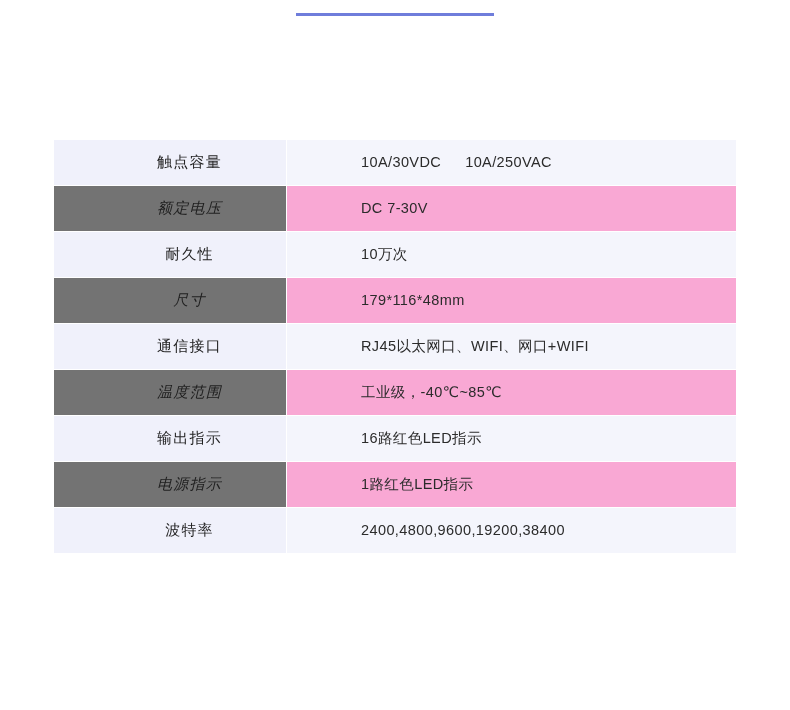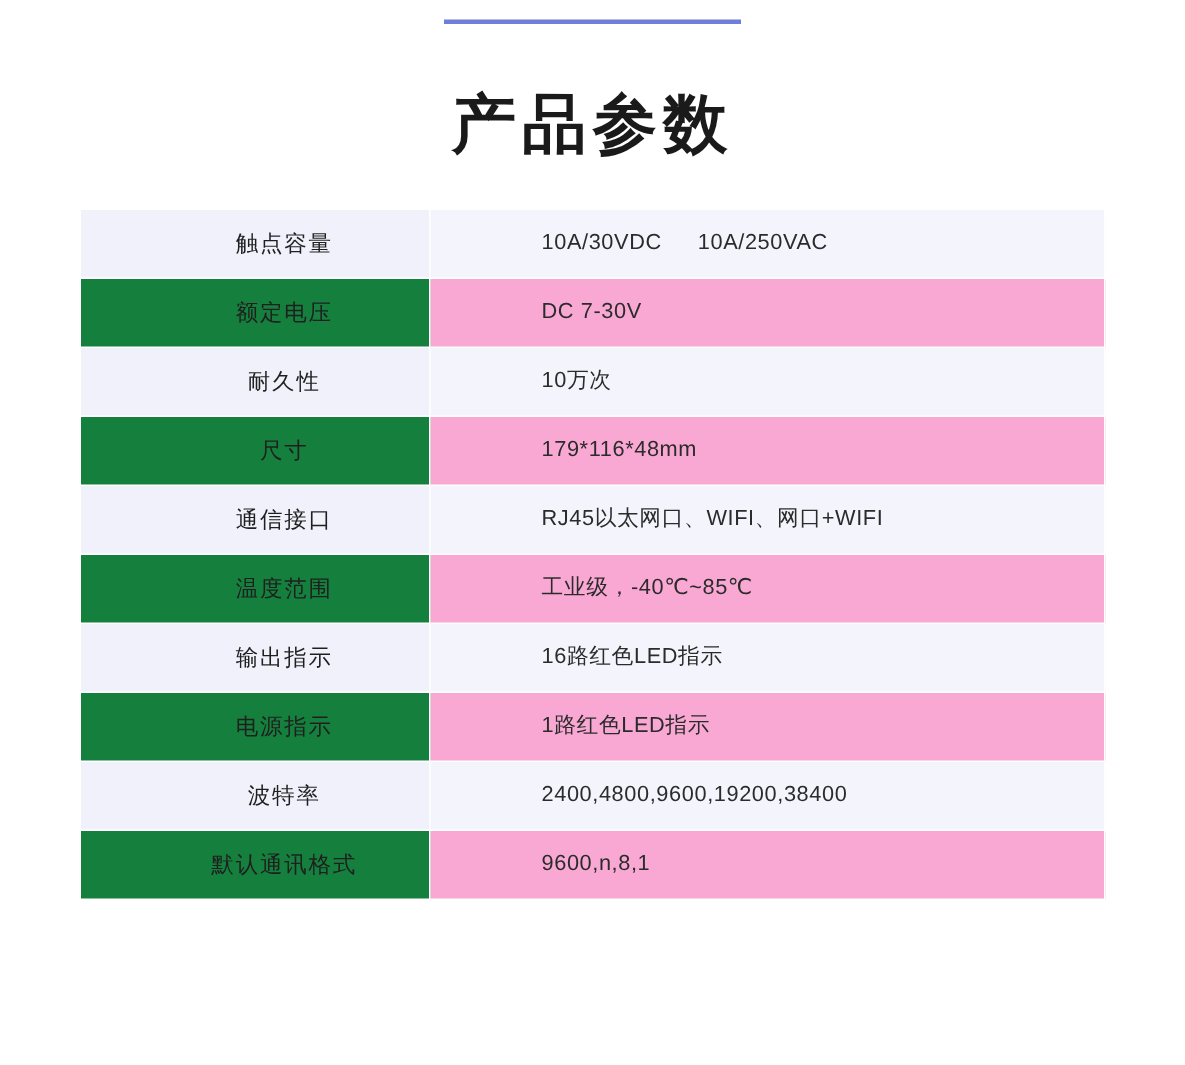--- a/index.html
+++ b/index.html
@@ -65,21 +65,22 @@
     font-size: 15px;
     color: #1f1f1f;
     letter-spacing: 1.2px;
   }
   .spec-table td.value {
     background: #f4f5fc;
     padding-left: 42px;
     padding-right: 14px;
   }
   .spec-table tr.alt td.label {
-    background: #15803d;
+    background: #737373;
+    font-style: italic;
   }
   .spec-table tr.alt td.value {
     background: #f9a8d4;
   }
   .spec-table tr.tall {
     height: 86px;
   }
   .value-line {
     display: block;
     line-height: 25px;
@@ -90,21 +91,20 @@
     width: 24px;
   }
 </style>
 </head>
 <body>
 
 <div class="page">
 
   <div class="top-rule"></div>
 
-  <div class="page-title">产品参数</div>
 
   <table class="spec-table">
     <tbody>
 
       <tr>
         <td class="label">触点容量</td>
         <td class="value">
           <span class="value-line"><span>10A/30VDC</span><span class="value-gap"></span><span>10A/250VAC</span></span>
         </td>
       </tr>
@@ -158,24 +158,18 @@
         </td>
       </tr>
 
       <tr>
         <td class="label">波特率</td>
         <td class="value">
           <span class="value-line">2400,4800,9600,19200,38400</span>
         </td>
       </tr>
 
-      <tr class="alt">
-        <td class="label">默认通讯格式</td>
-        <td class="value">
-          <span class="value-line">9600,n,8,1</span>
-        </td>
-      </tr>
 
 
     </tbody>
   </table>
 
 </div>
 
 </body></html>

